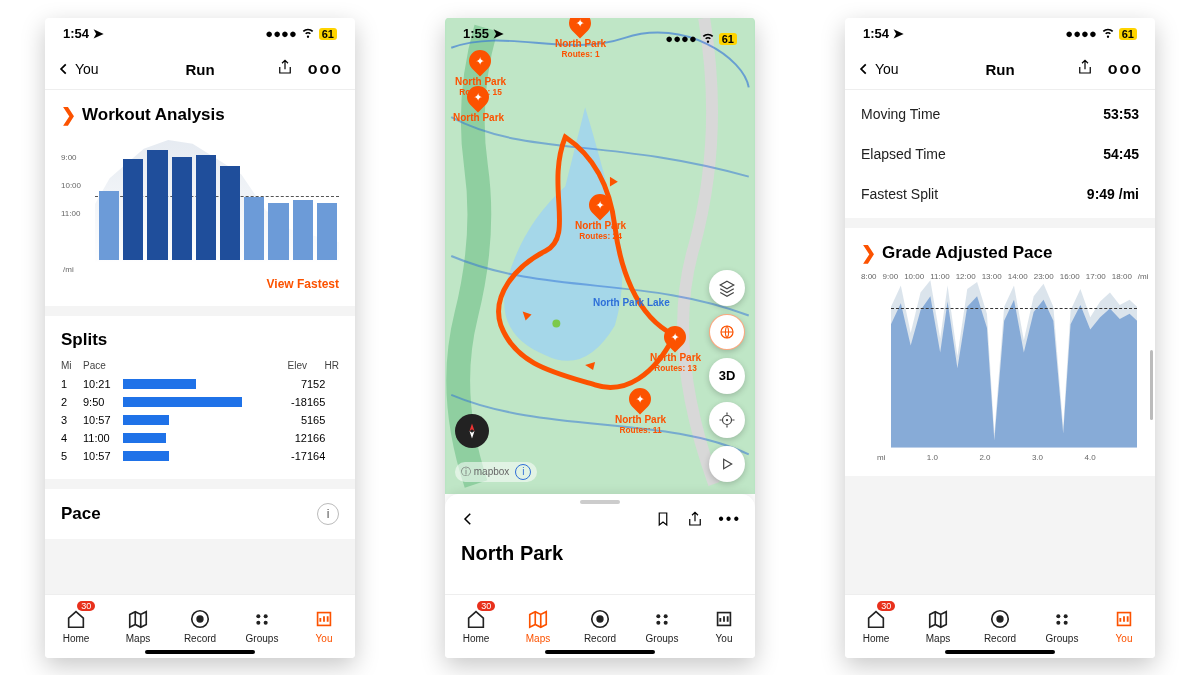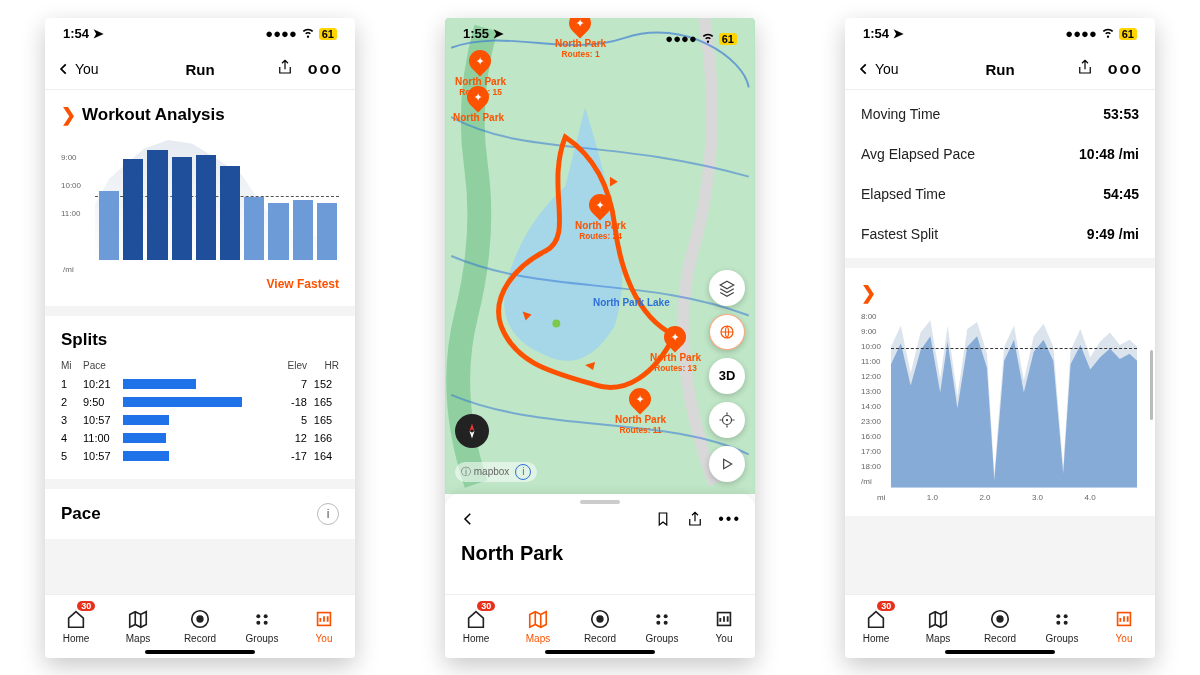--- a/index.html
+++ b/index.html
@@ -39,29 +39,29 @@
   .splits-head span:nth-child(2){ width:40px;}
   .splits-head span:nth-child(3){ flex:1;}
   .splits-head span:nth-child(4){ width:32px; text-align:right;}
   .splits-head span:nth-child(5){ width:32px; text-align:right;}
   .split-row { display:flex; align-items:center; font-size:11px; padding:3px 0;}
   .split-row span:nth-child(1){ width:22px;}
   .split-row span:nth-child(2){ width:40px;}
   .split-row .barcell{ flex:1;}
   .split-row .barfill{ height:10px; background:#1f72e8;}
   .split-row span:nth-child(4){ width:32px; text-align:right;}
-  .split-row span:nth-child(5){ width:32px; text-align:center;}
+  .split-row span:nth-child(5){ width:32px; text-align:left;}
   .pace-hdr{ display:flex; justify-content:space-between; align-items:center;}
   .info-circ{ width:22px;height:22px;border:1px solid #bbb;border-radius:50%;display:flex;align-items:center;justify-content:center;font-size:12px;color:#555;}
   
   .tabbar { height:64px; border-top:1px solid #eee; display:flex; background:#fff; }
   .tab { flex:1; display:flex; flex-direction:column; align-items:center; justify-content:center; gap:3px; font-size:10px; color:#222; position:relative;}
   .tab.active { color:#fc5200;}
   .tab svg { width:22px; height:22px; }
-  .badge-30 { position:absolute; top:6px; left:52%; background:#e8301c;color:#fff;border-radius:8px;font-size:9px;padding:0 4px;font-weight:700;}
+  .badge-30 { position:absolute; top:6px; left:52%; background:#e8301c;color:#fff;border-radius:8px;font-size:9px;padding:0 4px;font-weight:400;}
   .home-ind { position:absolute; bottom:4px; left:50%; transform:translateX(-50%); width:110px; height:4px; background:#000; border-radius:3px;}
   
   .map-area { position:absolute; inset:0; bottom:164px; background:#b9e5c3; overflow:hidden;}
   .map-svg{width:100%;height:100%;}
   .map-btns{ position:absolute; right:10px; bottom:176px; display:flex; flex-direction:column; gap:8px;}
   .circ-btn{width:36px;height:36px;border-radius:50%;background:#fff;box-shadow:0 2px 6px rgba(0,0,0,.2);display:flex;align-items:center;justify-content:center;font-size:13px;font-weight:600;}
   .circ-btn.or{ color:#fc5200; border:1px solid rgba(252,82,0,.5);}
   .compass{position:absolute;left:10px;bottom:210px;width:34px;height:34px;border-radius:50%;background:#222;display:flex;align-items:center;justify-content:center;}
   .mapbox-attr{position:absolute;left:10px;bottom:176px;font-size:10px;color:#666;background:#fff8;padding:2px 6px;border-radius:10px;display:flex;gap:6px;align-items:center;}
   .np-card{position:absolute;left:0;right:0;bottom:64px;height:100px;background:#fff;border-top-left-radius:14px;border-top-right-radius:14px;box-shadow:0 -2px 10px rgba(0,0,0,.08);}
@@ -72,21 +72,21 @@
   .map-label{position:absolute;font-size:10px;color:#fc5200;font-weight:700;text-align:center;}
   .map-label small{display:block;color:#fc5200;font-weight:700;}
   .map-pin{position:absolute;width:22px;height:22px;border-radius:50% 50% 50% 0;transform:rotate(-45deg);background:#fc5200;display:flex;align-items:center;justify-content:center;}
   .map-pin span{transform:rotate(45deg);color:#fff;font-size:11px;}
   .sb2{position:absolute;top:8px;left:0;right:0;height:26px;display:flex;justify-content:space-between;padding:0 18px;font-size:13px;font-weight:600;z-index:5;}
   
   .stat-row{display:flex;justify-content:space-between;padding:12px 0;font-size:14px;}
   .stat-row .lbl{color:#222;}
   .stat-row .val{font-weight:600;}
   .gap-chart{height:190px;margin-top:8px;position:relative;}
-  .gap-chart .yl{position:absolute;left:0;top:0;font-size:8px;color:#666;display:flex;flex-direction:column;gap:6px;}
+  .gap-chart .yl{position:absolute;left:0;top:0;font-size:8px;color:#666;display:flex;flex-direction:row;gap:6px;}
   .gap-chart .plot{position:absolute;left:30px;right:2px;top:0;bottom:14px;}
   .gap-chart .xl{position:absolute;left:30px;right:2px;bottom:0;display:flex;justify-content:space-between;font-size:8px;color:#666;}
   .area1{position:absolute;inset:0;background:rgba(175,195,213,.45);clip-path:polygon(0% 20%,4% 8%,8% 35%,12% 12%,16% 5%,20% 38%,23% 8%,27% 48%,31% 10%,35% 6%,39% 24%,42% 92%,46% 20%,50% 8%,54% 39%,58% 14%,62% 7%,66% 20%,70% 88%,73% 22%,77% 10%,81% 26%,85% 17%,89% 12%,93% 19%,97% 16%,100% 20%,100% 100%,0% 100%);}
   .area2{position:absolute;inset:0;background:rgba(90,140,205,.65);clip-path:polygon(0% 30%,4% 18%,8% 42%,12% 22%,16% 14%,20% 46%,23% 17%,27% 55%,31% 20%,35% 14%,39% 32%,42% 96%,46% 28%,50% 16%,54% 46%,58% 23%,62% 16%,66% 28%,70% 92%,73% 30%,77% 19%,81% 33%,85% 26%,89% 21%,93% 27%,97% 24%,100% 28%,100% 100%,0% 100%);}
   .gap-chart .dashed{position:absolute;left:30px;right:2px;top:36px;border-top:1.4px dashed #333;}
   .scrollthumb{position:absolute;right:2px;top:260px;width:3px;height:70px;background:#bbb;border-radius:2px;}
 </style>
 </head>
 <body>
 
@@ -441,36 +441,33 @@
   </div>
 
   <div class="content" style="position:relative">
     <div class="card" style="padding-top:4px;padding-bottom:4px">
       <div id="stats-list">
           <div class="stat-row">
             <span class="lbl">Moving Time</span>
             <span class="val">53:53</span>
           </div>
           <div class="stat-row">
-            <span class="lbl">Avg Elapsed Pace</span>
-            <span class="val">10:48 /mi</span>
-          </div>
-          <div class="stat-row">
             <span class="lbl">Elapsed Time</span>
             <span class="val">54:45</span>
           </div>
           <div class="stat-row">
             <span class="lbl">Fastest Split</span>
             <span class="val">9:49 /mi</span>
           </div>
         </div>
     </div>
     <div class="card">
       <h3>
           <span class="chev-orange">❯</span>
+          <span>Grade Adjusted Pace</span>
         </h3>
       <div class="gap-chart">
         <div class="yl" id="gap-yl">
             <div>8:00</div>
             <div>9:00</div>
             <div>10:00</div>
             <div>11:00</div>
             <div>12:00</div>
             <div>13:00</div>
             <div>14:00</div>

